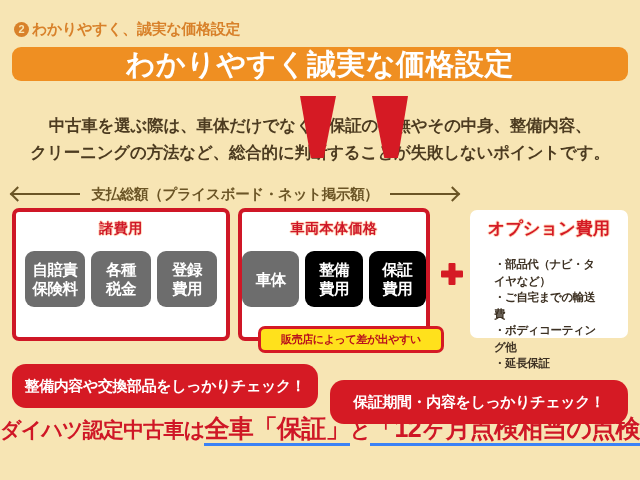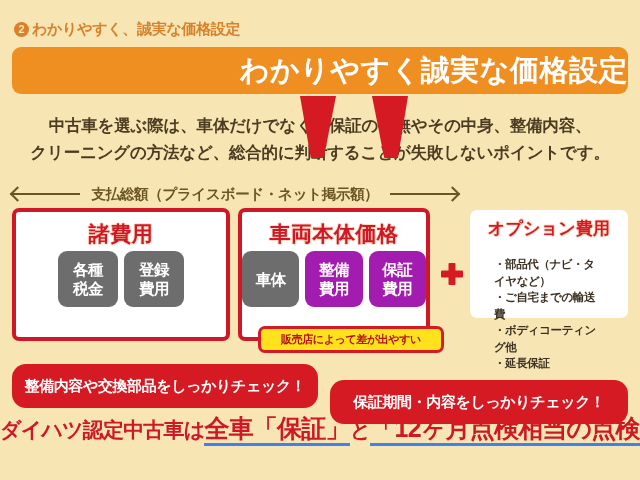--- a/index.html
+++ b/index.html
@@ -44,26 +44,26 @@
     padding-bottom: 1px;
     box-sizing: border-box;
   }
 
   
   .banner {
     position: absolute;
     left: 12px;
     top: 47px;
     width: 616px;
-    height: 47px;
+    height: 34px;
     background: #ef8f22;
     border-radius: 9px;
     display: flex;
     align-items: center;
-    justify-content: flex-end;
+    justify-content: center;
   }
   .banner-text {
     color: #ffffff;
     font-size: 29px;
     font-weight: bold;
     letter-spacing: 0.5px;
     line-height: 1;
   }
 
   
@@ -144,21 +144,21 @@
   .redbox.shohiyo { left: 12px;  width: 218px; }
   .redbox.honntai { left: 238px; width: 192px; }
 
   .box-title {
     position: absolute;
     top: 8px;
     left: 0;
     width: 100%;
     text-align: center;
     color: #cf1726;
-    font-size: 21px;
+    font-size: 14px;
     font-weight: bold;
     letter-spacing: 0.5px;
     text-shadow:
        1px 0 0 #ffd9c0, -1px 0 0 #ffd9c0,
        0 1px 0 #ffd9c0, 0 -1px 0 #ffd9c0;
   }
 
   .chips {
     position: absolute;
     top: 39px;
@@ -177,21 +177,21 @@
     align-items: center;
     justify-content: center;
     color: #ffffff;
     font-size: 15.5px;
     font-weight: bold;
     line-height: 19px;
     letter-spacing: -0.5px;
     box-sizing: border-box;
   }
   .chip.gray { background: #6d6d6d; }
-  .chip.red  { background: #a21caf; }
+  .chip.red  { background: #000000; }
   .chip span { display: block; }
 
   
   .plus {
     position: absolute;
     left: 441px;
     top: 55px;
     width: 22px;
     height: 22px;
     color: #d51a24;
@@ -213,21 +213,21 @@
     width: 22px; height: 7px;
     transform: translateY(-50%);
   }
 
   
   .optioncard {
     position: absolute;
     left: 470px;
     top: 2px;
     width: 158px;
-    height: 108px;
+    height: 128px;
     background: #ffffff;
     border-radius: 7px;
     box-sizing: border-box;
     padding: 7px 8px 12px 8px;
   }
   .option-title {
     text-align: center;
     color: #d51a24;
     font-size: 17px;
     font-weight: bold;
@@ -356,20 +356,24 @@
   <span class="line left"></span>
   <span class="caption">支払総額（プライスボード・ネット掲示額）</span>
   <span class="line right"></span>
 </div>
 
 <div class="diagram">
 
   <div class="redbox shohiyo">
     <div class="box-title">諸費用</div>
     <div class="chips">
+      <div class="chip gray">
+        <span>自賠責</span>
+        <span>保険料</span>
+      </div>
       <div class="chip gray">
         <span>各種</span>
         <span>税金</span>
       </div>
       <div class="chip gray">
         <span>登録</span>
         <span>費用</span>
       </div>
     </div>
   </div>

